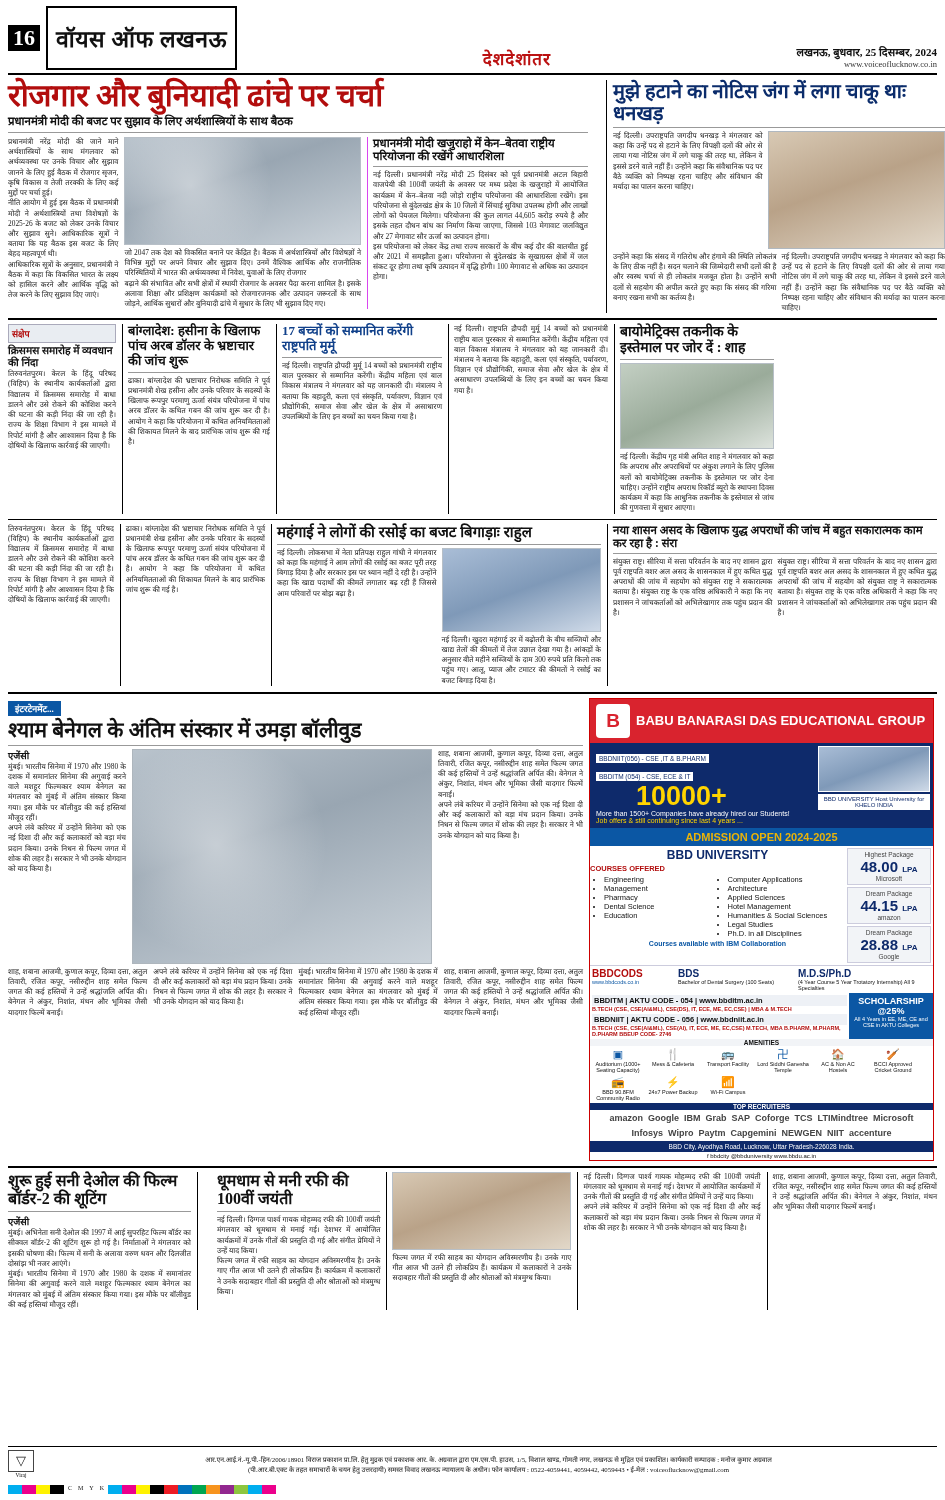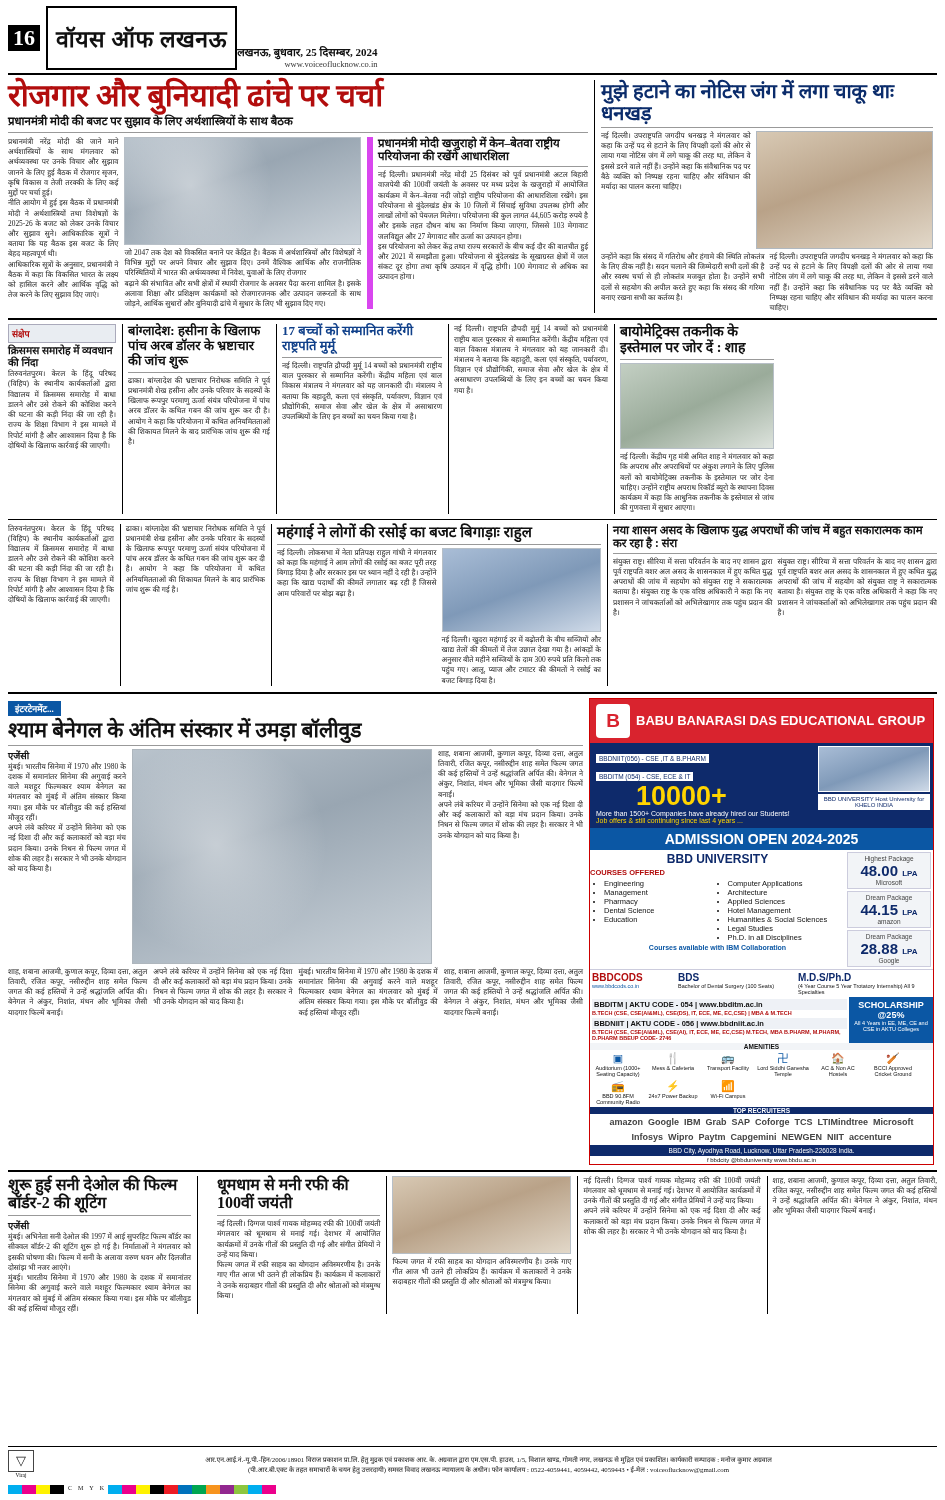--- a/index.html
+++ b/index.html
@@ -24,32 +24,32 @@
   .mast-right .dateline { font-size:11px; font-weight:bold; }
   .mast-right .site { font-size:8.5px; color:#333; }
 
   
   .hl { font-weight:bold; line-height:1.06; }
   .kicker { font-size:9.5px; font-weight:bold; }
   .body { font-size:7.4px; line-height:1.38; text-align:justify; color:#1a1a1a; }
   .thinrule { border-top:1px solid #999; margin:3px 0; }
 
   
-  .top { display:flex; gap:6px; margin-top:5px; }
+  .top { display:flex; gap:18px; margin-top:5px; }
   .top-left { width:580px; }
   .top-right { width:339px; border-left:1px solid #000; padding-left:6px; }
 
   .lead-head { font-size:31px; color:#b20d0d; font-weight:bold; line-height:1.04; letter-spacing:-.3px; }
   .lead-sub { font-size:11.5px; font-weight:bold; margin-top:3px; line-height:1.2; }
 
   .lead-body { display:flex; gap:6px; margin-top:4px; }
   .col { }
   .c1 { width:112px; }
   .c2 { width:240px; }
-  .c3 { width:224px; border-left:6px solid #d946ef; padding-left:5px; }
+  .c3 { width:224px; border-left:1px solid #d946ef; padding-left:5px; }
 
   .photo { background:#cfd6dd; position:relative; overflow:hidden; border:1px solid #b7bfc7; }
   .photo.pm { height:108px; }
 
   .sub-head { font-size:11.5px; font-weight:bold; line-height:1.14; }
 
   .box-right-head { font-size:20px; font-weight:bold; color:#0b2c6b; line-height:1.1; }
   .right-photo { height:118px; background:#c9cfd6; border:1px solid #b0b8c0; }
 
   
@@ -75,21 +75,21 @@
   .ent-tag { display:inline-block; background:#0b57a4; color:#fff; font-size:9px; font-weight:bold; padding:1px 7px; }
   .ent-head { font-size:21px; font-weight:bold; margin-top:3px; line-height:1.1; }
   .ent-photo { height:215px; background:#c6ccd3; border:1px solid #aeb6bd; }
 
   
   .ad { border:1px solid #c00; background:#fff; }
   .ad-top { background:#d9232e; color:#fff; padding:5px 6px; display:flex; align-items:center; gap:6px; }
   .ad-logo { width:34px;height:34px;background:#fff;color:#d9232e;border-radius:4px;font-weight:bold;font-size:19px;display:flex;align-items:center;justify-content:center; font-family:"Liberation Sans",sans-serif;}
   .ad-top .t1 { font-size:13px; font-weight:bold; font-family:"Liberation Sans",sans-serif; line-height:1.1;}
   .big10k { font-size:27px; font-weight:bold; color:#ffd400; line-height:1;margin-left:40px; }
-  .ad-adm { background:#0b57a4; color:#ffffff; text-align:center; font-weight:bold; font-size:14px; padding:3px; font-family:"Liberation Sans",sans-serif;}
+  .ad-adm { background:#0b57a4; color:#eab308; text-align:center; font-weight:bold; font-size:11px; padding:3px; font-family:"Liberation Sans",sans-serif;}
   .ad-univ { text-align:center; font-weight:bold; font-size:12px; color:#0e2a6b; padding:2px; font-family:"Liberation Sans",sans-serif;}
   .courses { display:flex; font-size:7.5px; font-family:"Liberation Sans",sans-serif; padding:2px 4px;}
   .courses ul { margin:0; padding-left:10px; }
   .pkg { background:#f2f4f7; border:1px solid #ccd; text-align:center; font-family:"Liberation Sans",sans-serif; }
   .pkg .n { font-size:15px; font-weight:bold; color:#0e2a6b; }
   .pkg .l { font-size:6.5px; color:#444; }
   .amen { display:flex; flex-wrap:wrap; gap:3px; font-size:5.5px; text-align:center; font-family:"Liberation Sans",sans-serif;}
   .amen div { width:52px; }
   .ico { height:13px; display:flex;align-items:center;justify-content:center;font-size:11px;color:#0b57a4;}
   .recr { display:flex; flex-wrap:wrap; gap:5px; font-size:9px; font-weight:bold; font-family:"Liberation Sans",sans-serif; color:#444; justify-content:center;}
@@ -118,20 +118,23 @@
 </style>
 </head>
 <body>
 
 <div class="page">
 
   <div class="masthead">
     <div class="mast-left">
       <div class="pageno">16</div>
       <div class="mast-title">वॉयस ऑफ लखनऊ</div>
+    </div>
+    <div class="mast-center">
+      <div class="dd">देशदेशांतर</div>
     </div>
     <div class="mast-right">
       <div class="dateline">लखनऊ, बुधवार, 25 दिसम्बर, 2024</div>
       <div class="site">www.voiceoflucknow.co.in</div>
     </div>
   </div>
 
   <div class="top">
 
     <div class="top-left">

